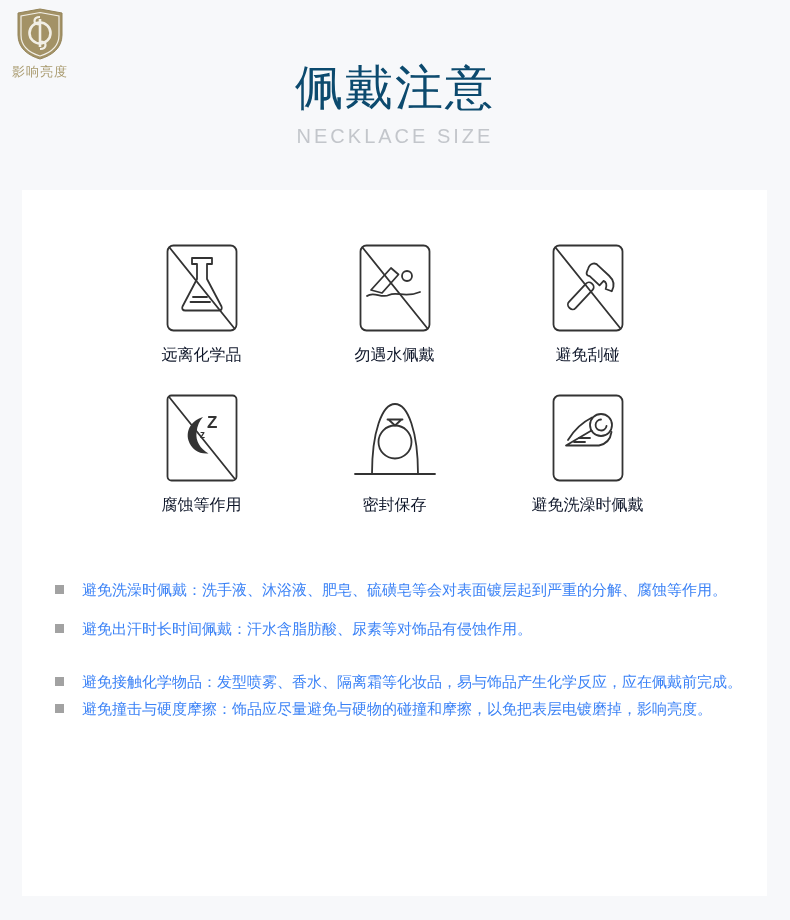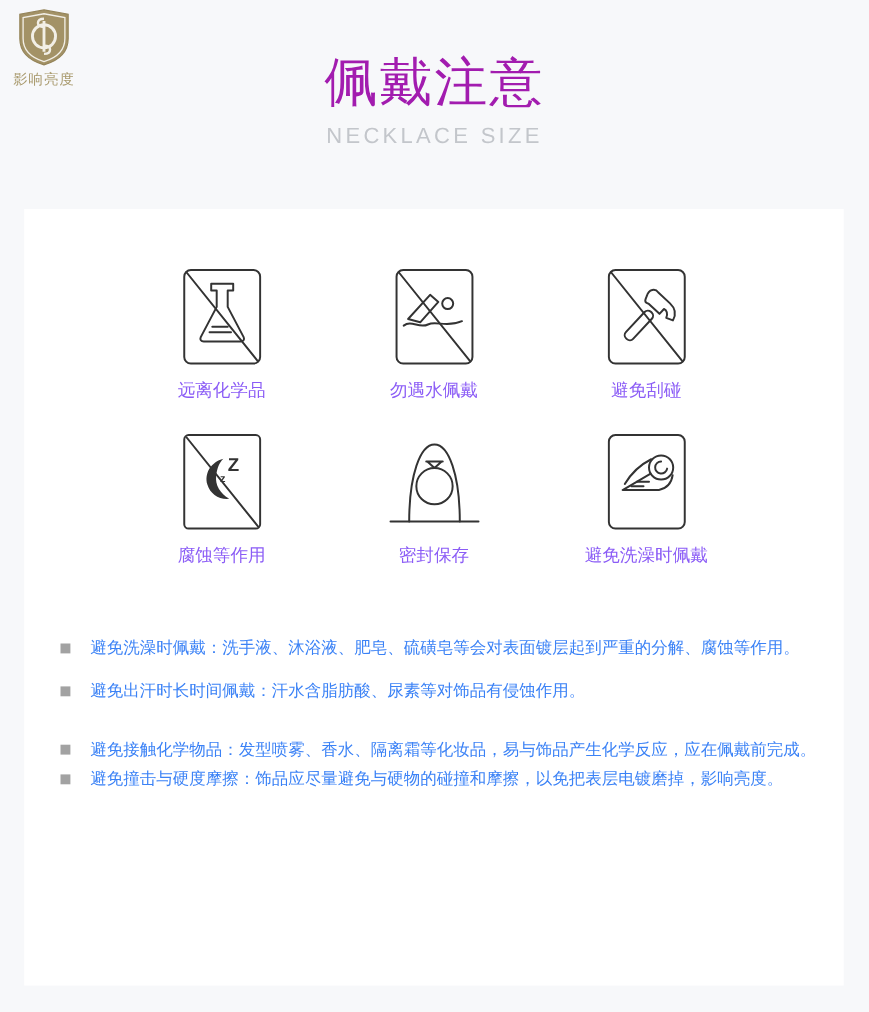--- a/index.html
+++ b/index.html
@@ -10,31 +10,31 @@
     background:#f7f8fa;
     font-family:"Liberation Sans","DejaVu Sans",sans-serif;
     overflow:hidden;
   }
   
   .logo { position:absolute; left:8px; top:8px; width:64px; text-align:center; }
   .logo svg { display:block; margin:0 auto; }
   .logo-text { margin-top:3px; font-size:13px; color:#a8996c; letter-spacing:1px; white-space:nowrap; }
   
   .header { position:absolute; top:48px; left:0; width:100%; text-align:center; }
-  .title { font-size:48px; line-height:56px; color:#a21caf; font-weight:500; letter-spacing:2px; }
+  .title { font-size:48px; line-height:56px; color:#0c4a6e; font-weight:500; letter-spacing:2px;margin-top:12px; }
   .subtitle { margin-top:9px; font-size:20px; color:#c3c6cb; letter-spacing:3px; font-weight:400; }
   
   .panel { position:absolute; left:22px; top:190px; width:745px; height:706px; background:#ffffff; }
   
   .icons-area { position:absolute; top:54px; left:0; width:100%; }
   .icon-row { display:flex; justify-content:center; }
   .icon-row + .icon-row { margin-top:28px; }
   .icon-cell { width:193px; display:flex; flex-direction:column; align-items:center; }
   .icon-holder { height:88px; display:flex; align-items:flex-end; justify-content:center; }
-  .icon-label { margin-top:13px; font-size:16px; color:#8b5cf6; white-space:nowrap; }
+  .icon-label { margin-top:13px; font-size:16px; color:#0f172a; white-space:nowrap; }
   
   .notes { position:absolute; left:33px; top:386px; width:688px; }
   .note { display:flex; font-size:15px; line-height:27px; color:#3b82f6; }
   .note-square { flex:none; width:9px; height:9px; background:#a2a2a2; margin-top:9px; margin-right:18px; }
   .mb12 { margin-bottom:12px; } .mb26 { margin-bottom:26px; }
   .mb13 { } .mb36 { margin-bottom:36px; }
   svg { display:block; }
 </style>
 </head>
 <body>

